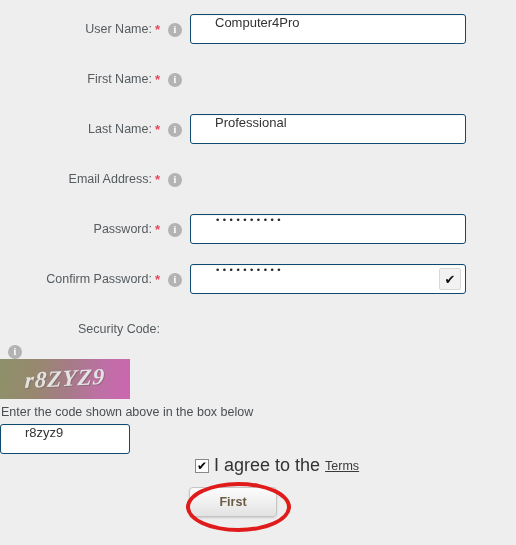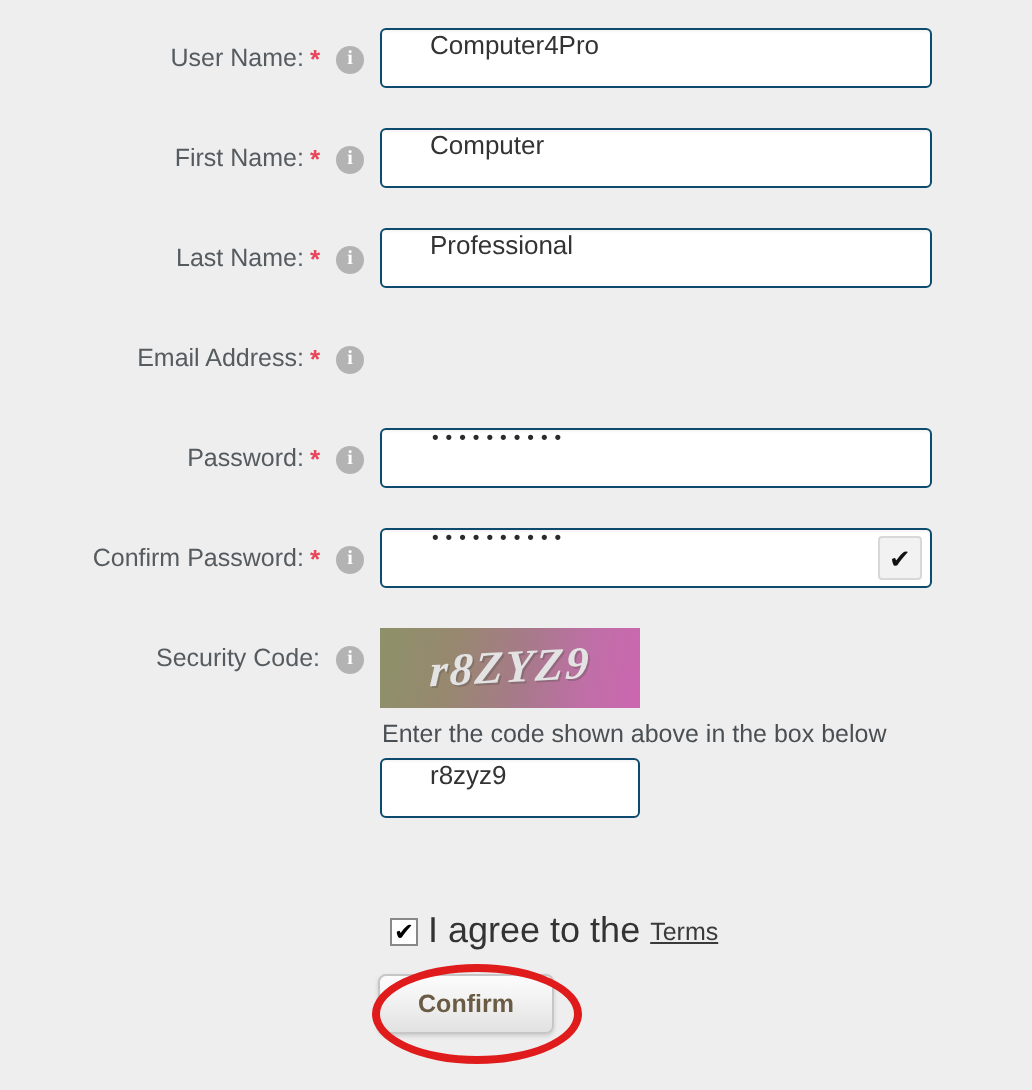--- a/index.html
+++ b/index.html
@@ -278,25 +278,20 @@
     </div>
   </div>
 
   <div class="row" style="top:64px;">
     <div class="label-cell">
       <span>First Name:</span><span class="req">*</span>
     </div>
     <div class="info-cell">
       <div class="info-icon">i</div>
     </div>
-    <div class="field-cell">
-      <div class="textbox">
-        <span>Computer</span>
-      </div>
-    </div>
   </div>
 
   <div class="row" style="top:114px;">
     <div class="label-cell">
       <span>Last Name:</span><span class="req">*</span>
     </div>
     <div class="info-cell">
       <div class="info-icon">i</div>
     </div>
     <div class="field-cell">
@@ -337,21 +332,21 @@
       <div class="info-icon">i</div>
     </div>
     <div class="field-cell">
       <div class="textbox">
         <span class="pwd-dots">••••••••••</span>
         <span class="valid-check">✔</span>
       </div>
     </div>
   </div>
 
-  <div class="row" style="top:314px; height:auto; align-items:flex-start;">
+  <div class="row" style="top:314px; height:auto; align-items:flex-start;flex-direction:column;">
     <div class="label-cell">
       <span>Security Code:</span>
     </div>
     <div class="info-cell">
       <div class="info-icon">i</div>
     </div>
     <div class="field-cell">
       <div class="captcha-img">
         <span class="captcha-text">r8ZYZ9</span>
       </div>
@@ -364,18 +359,18 @@
 
   <div class="agree-row">
     <div class="checkbox">
       <span>✔</span>
     </div>
     <span class="agree-text">I agree to the</span>
     <span class="terms-link">Terms</span>
   </div>
 
   <div class="buttons">
-    <div class="btn btn-cancel">Confirm</div>
+    <div class="btn btn-cancel">First</div>
   </div>
 
   <div class="red-ellipse"></div>
 
 </div>
 
 </body></html>

